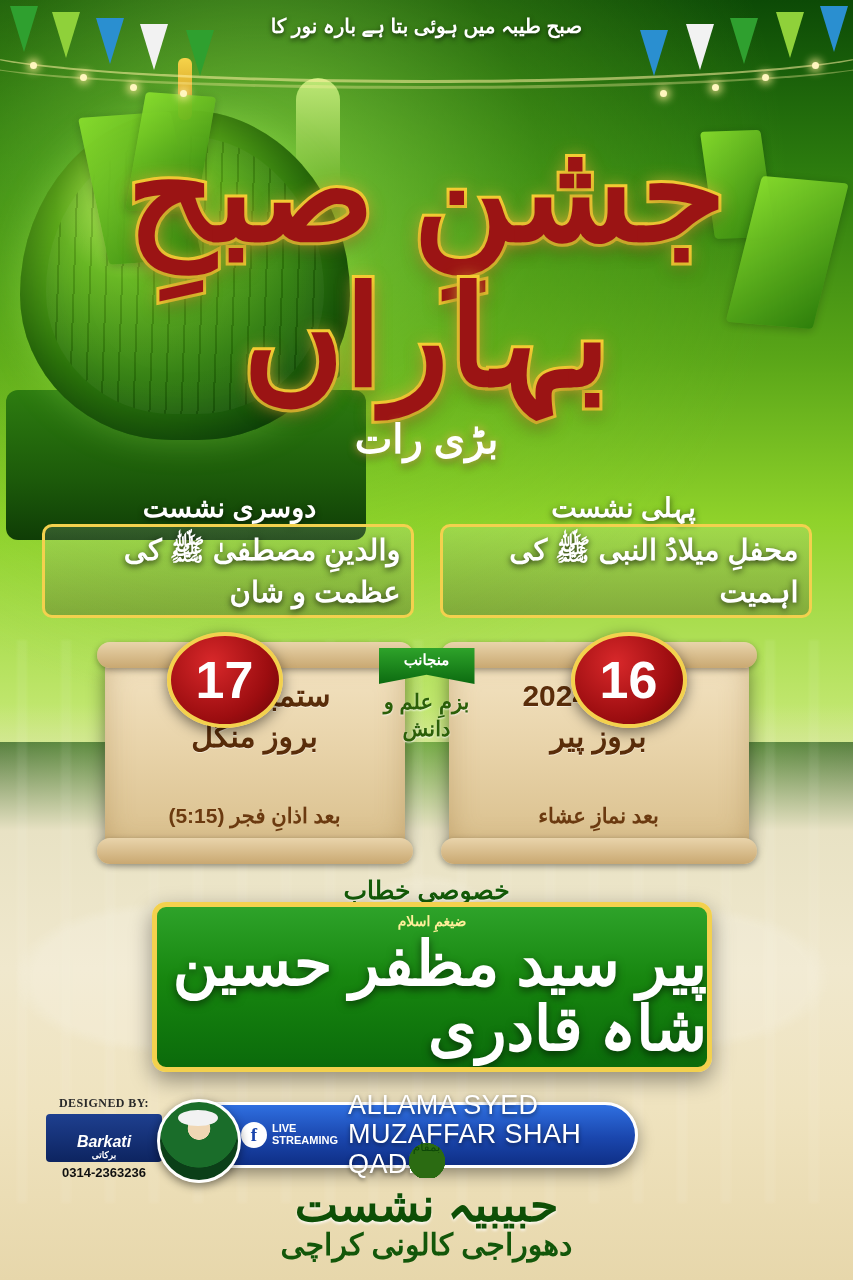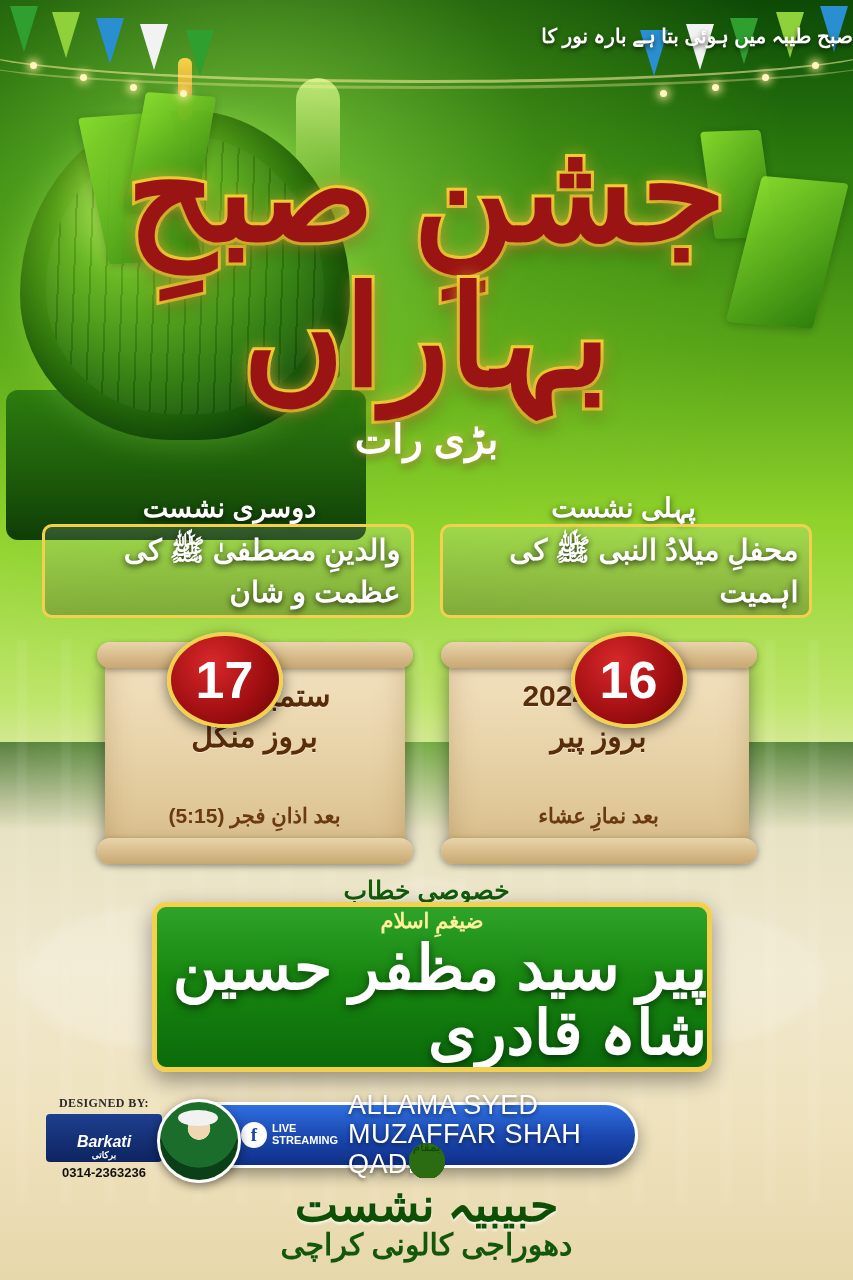--- a/index.html
+++ b/index.html
@@ -122,22 +122,23 @@
     position: absolute;
     width: 7px; height: 7px;
     border-radius: 50%;
     background: #fff6bf;
     box-shadow: 0 0 9px 3px rgba(255,236,150,0.85);
   }
 
   
   .couplet {
     position: absolute;
-    left: 0; top: 20px;
+    left: 0; top: 10px;
     width: 100%;
+    text-align: center;
     color: #ffffff;
     text-shadow: 0 2px 5px rgba(0,0,0,0.65);
     direction: rtl;
     line-height: 1.65;
     font-size: 20px;
     font-weight: bold;
     letter-spacing: 0.5px;
   }
 
   
@@ -340,21 +341,21 @@
     box-shadow: 0 8px 22px rgba(0,0,0,0.4);
     display: flex;
     flex-direction: column;
     align-items: center;
     justify-content: center;
     overflow: hidden;
   }
   .speaker-pre {
     direction: rtl;
     color: #ffef9a;
-    font-size: 21px;
+    font-size: 14px;
     font-weight: bold;
     margin-bottom: 2px;
   }
   .speaker-name {
     direction: rtl;
     color: #ffffff;
     font-size: 62px;
     font-weight: bold;
     line-height: 1.05;
     text-shadow: 0 3px 8px rgba(0,0,0,0.55);
@@ -570,20 +571,27 @@
       <div class="scroll-text">
         <div>ستمبر 2024</div>
         <div>بروز منگل</div>
       </div>
       <div class="scroll-sub">بعد اذانِ فجر (5:15)</div>
       <div class="day-badge">17</div>
     </div>
 
   </div>
 
+  <div class="mid-tag">
+    <div class="flaglet">منجانب</div>
+    <div class="mid-lines">
+      <div>بزمِ علم و</div>
+      <div>دانش</div>
+    </div>
+  </div>
 
   <div class="khitab-label">خصوصی خطاب</div>
   <div class="speaker-panel">
     <div class="speaker-pre">ضیغمِ اسلام</div>
     <div class="speaker-name">پیر سید مظفر حسین شاہ قادری</div>
   </div>
 
   <div class="designer">
     <div class="dtitle">DESIGNED BY:</div>
     <div class="dlogo">

